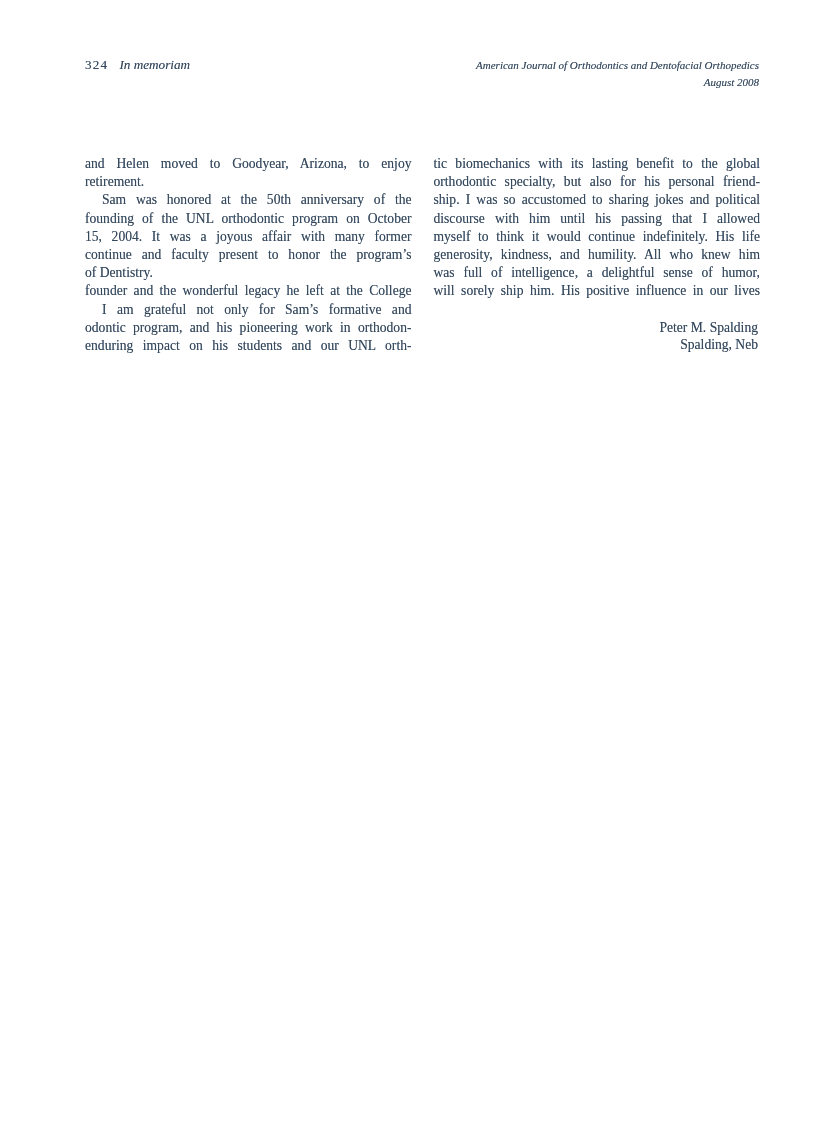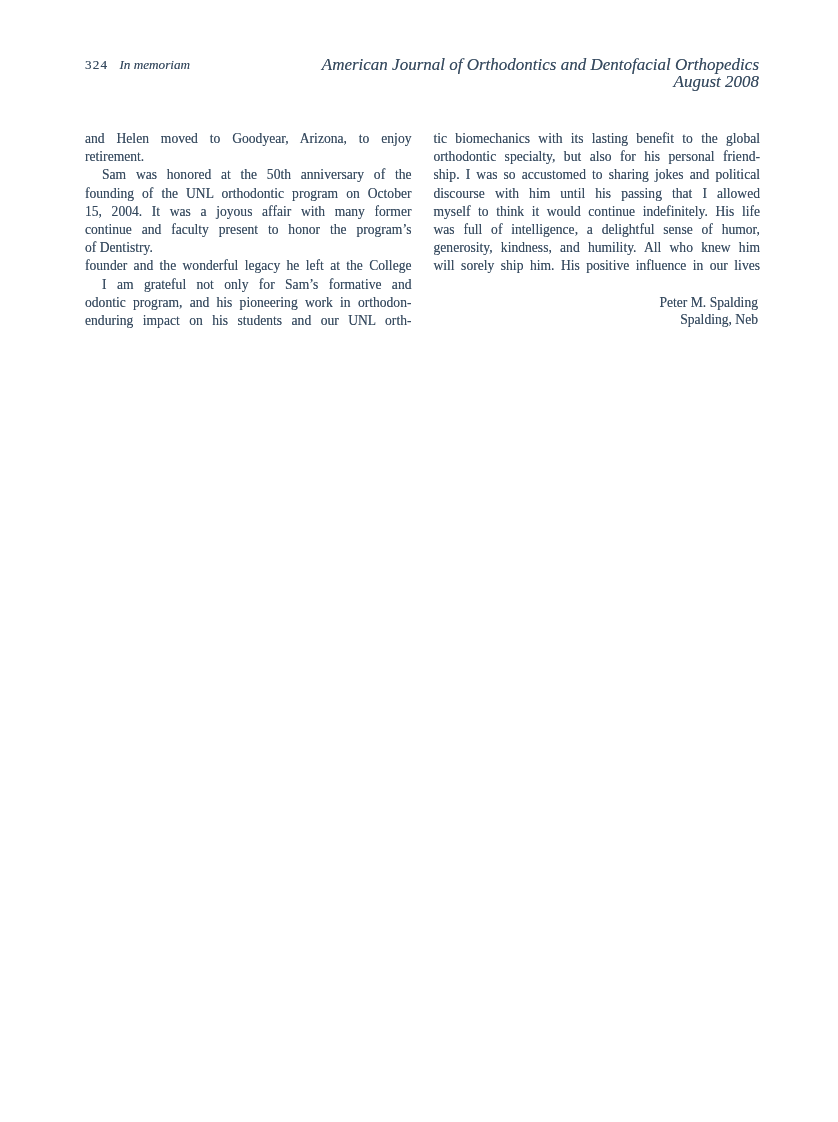--- a/index.html
+++ b/index.html
@@ -33,33 +33,34 @@
     font-style: normal;
     letter-spacing: 1.2px;
     margin-right: 11px;
   }
   .section-title {
     font-style: italic;
   }
   .head-right {
     text-align: right;
     font-style: italic;
-    font-size: 17px;
+    font-size: 11px;
     line-height: 16.5px;
   }
   .columns {
     display: flex;
     gap: 22px;
     margin: 40px 78px 0 85px;
   }
   .col {
     flex: 1;
     min-width: 0;
     font-size: 13.6px;
     line-height: 18.2px;
+    margin-top: 25px;
   }
   .para { margin: 0; }
   .ln {
     text-align: justify;
     text-align-last: justify;
   }
   .ln.last { text-align-last: left; }
   .ln.indent { text-indent: 17px; }
   .signature {
     margin-top: 18px;
@@ -106,22 +107,22 @@
       </div>
     </div>
 
     <div class="col">
       <div class="para">
         <div class="ln">tic biomechanics with its lasting benefit to the global</div>
         <div class="ln">orthodontic specialty, but also for his personal friend-</div>
         <div class="ln">ship. I was so accustomed to sharing jokes and political</div>
         <div class="ln">discourse with him until his passing that I allowed</div>
         <div class="ln">myself to think it would continue indefinitely. His life</div>
+        <div class="ln">generosity, kindness, and humility. All who knew him</div>
         <div class="ln">was full of intelligence, a delightful sense of humor,</div>
-        <div class="ln">generosity, kindness, and humility. All who knew him</div>
         <div class="ln">will sorely ship him. His positive influence in our lives</div>
       </div>
       <div class="signature">
         <div>Peter M. Spalding</div>
         <div>Spalding, Neb</div>
       </div>
     </div>
 
   </div>
 

